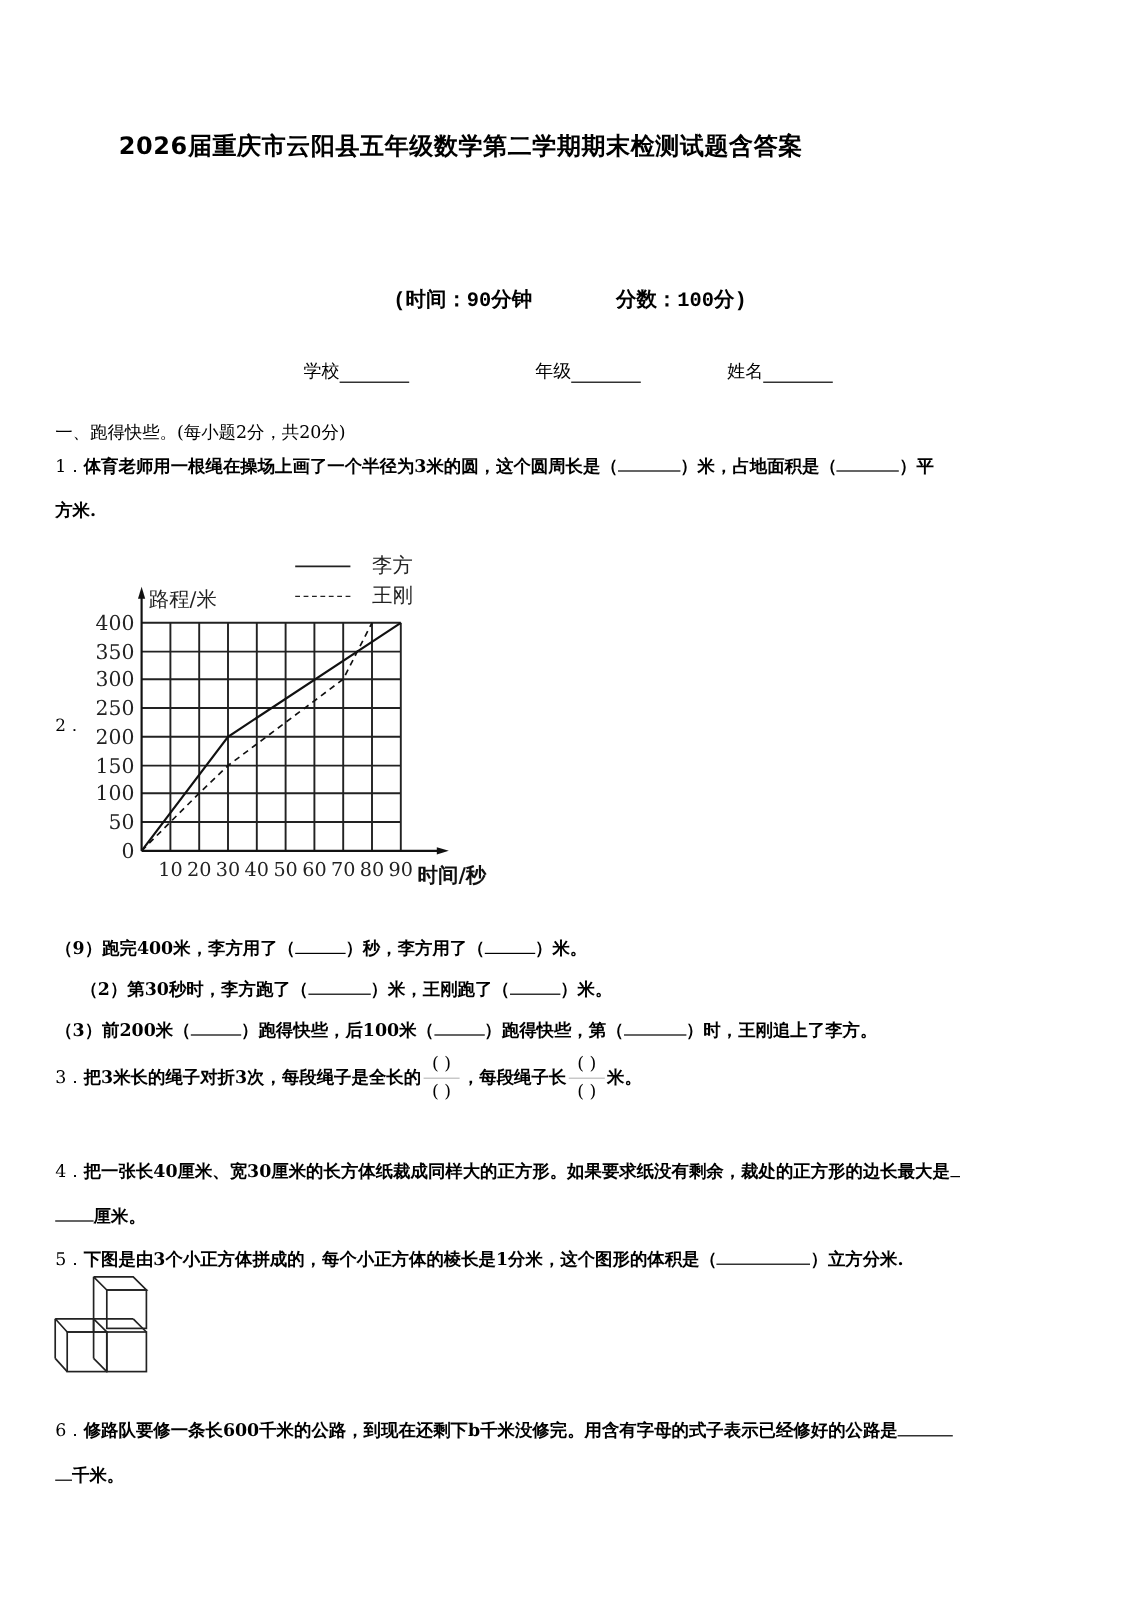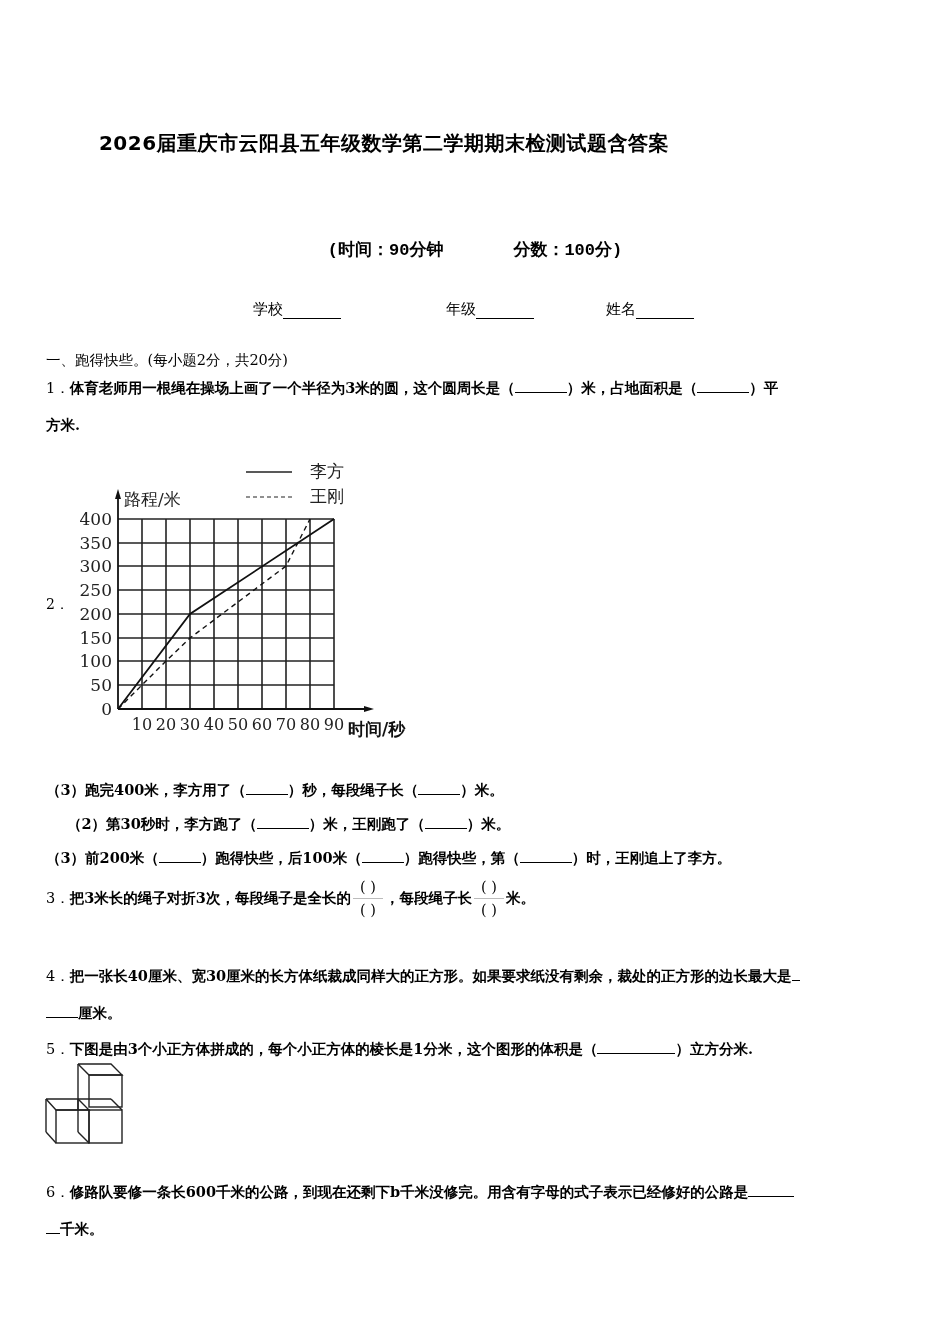--- a/index.html
+++ b/index.html
@@ -1,19 +1,19 @@
 <!DOCTYPE html>
 <html><head>
 <meta charset="utf-8">
 <style>
   html, body { margin: 0; padding: 0; background: #ffffff; }
   body { width: 950px; height: 1344px; position: relative; overflow: hidden;
          font-family: "DejaVu Serif", "Liberation Serif", serif; color: #000; }
   .abs { position: absolute; }
-  .title { top: 130px; left: 0; width: 768px; text-align: center;
+  .title { top: 108px; left: 0; width: 768px; text-align: center;
            font-family: "DejaVu Sans", "Liberation Sans", sans-serif;
            font-weight: bold; font-size: 20px; letter-spacing: 0.5px; }
   .subtitle { top: 238px; left: 0; width: 950px; text-align: center;
               font-family: Liberation Mono, monospace;
               font-weight: bold; font-size: 17px; }
   .subtitle .gap { display: inline-block; width: 70px; }
   .info-row { top: 300px; left: 0; width: 950px; font-size: 15px;
               font-family: "DejaVu Sans", "Liberation Sans", sans-serif; }
   .info-item { position: absolute; }
   .info-item .blank { display: inline-block; width: 58px; border-bottom: 1px solid #000; height: 14px; vertical-align: bottom; }
@@ -113,21 +113,21 @@
     <g>
       <line x1="206" y1="17" x2="252" y2="17" stroke="#222" stroke-width="1.4"></line>
       <text x="270" y="22" font-family="DejaVu Serif, serif" font-size="17" fill="#222">李方</text>
       <line x1="206" y1="42" x2="252" y2="42" stroke="#222" stroke-width="1.2" stroke-dasharray="4,3"></line>
       <text x="270" y="47" font-family="DejaVu Serif, serif" font-size="17" fill="#222">王刚</text>
     </g>
   </svg>
 </div>
 
 <div class="abs line" style="left:46px; top:780px;">
-  <span>（3）跑完400米，李方用了（</span><span class="blank-inline" style="width:42px;"></span><span>）秒，每段绳子长（</span><span class="blank-inline" style="width:42px;"></span><span>）米。</span>
+  <span>（9）跑完400米，李方用了（</span><span class="blank-inline" style="width:42px;"></span><span>）秒，李方用了（</span><span class="blank-inline" style="width:42px;"></span><span>）米。</span>
 </div>
 <div class="abs line" style="left:46px; top:814px;margin-left:21px;">
   <span>（2）第30秒时，李方跑了（</span><span class="blank-inline" style="width:52px;"></span><span>）米，王刚跑了（</span><span class="blank-inline" style="width:42px;"></span><span>）米。</span>
 </div>
 <div class="abs line" style="left:46px; top:848px;">
   <span>（3）前200米（</span><span class="blank-inline" style="width:42px;"></span><span>）跑得快些，后100米（</span><span class="blank-inline" style="width:42px;"></span><span>）跑得快些，第（</span><span class="blank-inline" style="width:52px;"></span><span>）时，王刚追上了李方。</span>
 </div>
 
 <div class="abs line" style="left:46px; top:876px;">
   <span class="num">3．</span><span>把3米长的绳子对折3次，每段绳子是全长的</span><span class="frac"><span class="top">(  )</span><span class="bar"></span><span class="bot">(  )</span></span><span>，每段绳子长</span><span class="frac"><span class="top">(  )</span><span class="bar"></span><span class="bot">(  )</span></span><span>米。</span>

